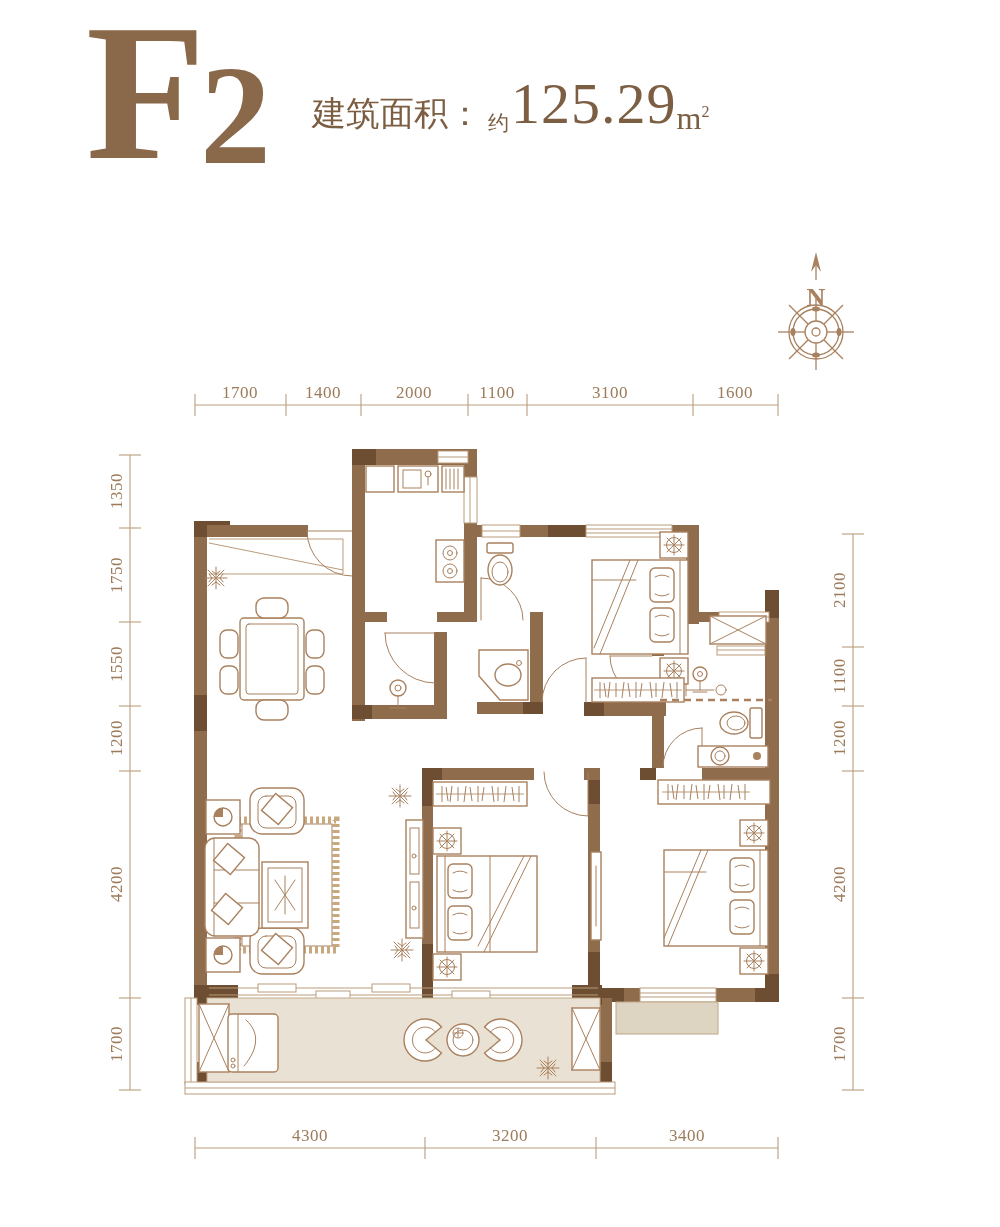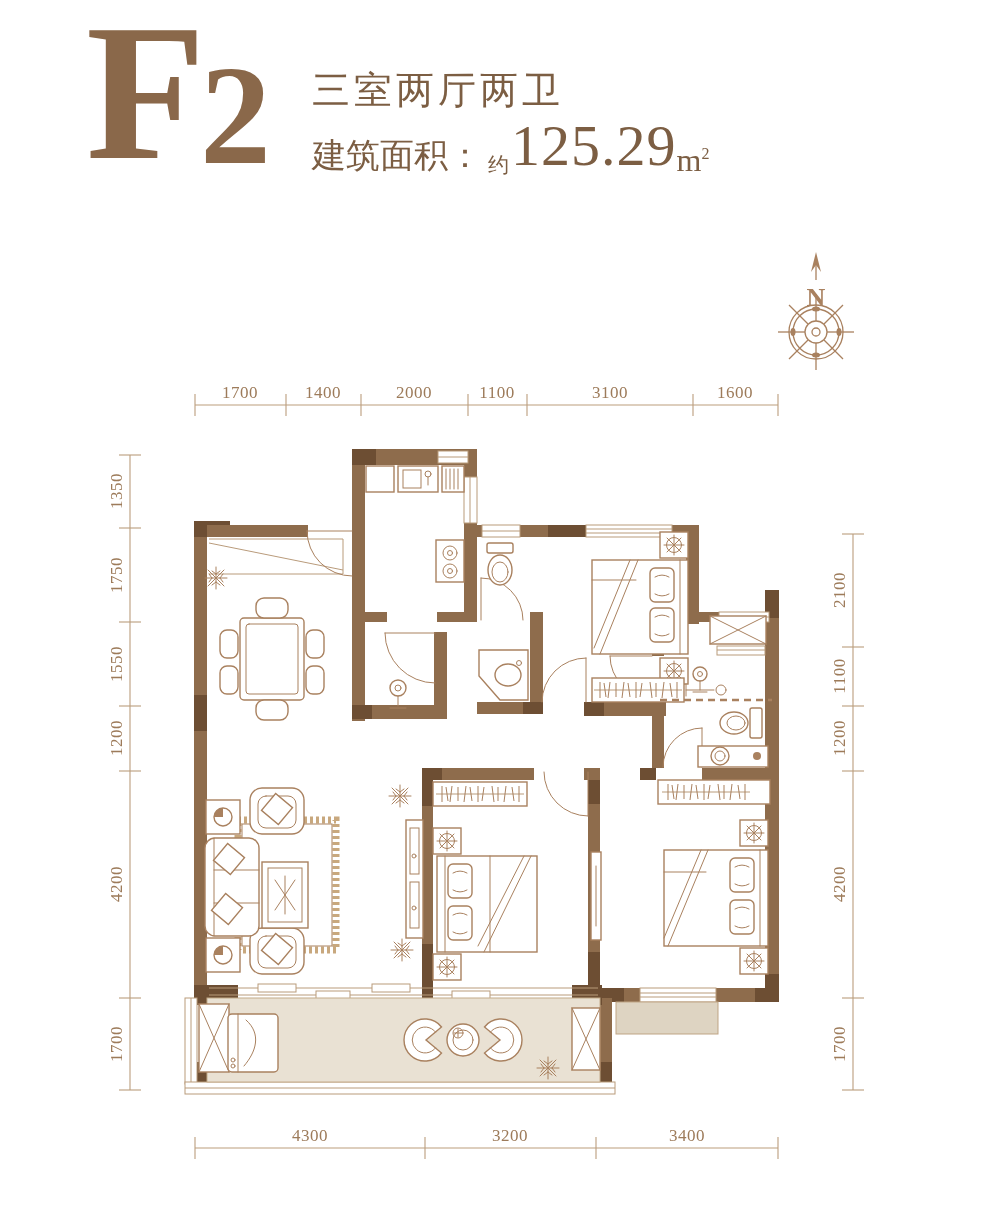--- a/index.html
+++ b/index.html
@@ -35,21 +35,20 @@
   .cpt{font:bold 26px "Liberation Serif",serif;fill:#a9815f}
 </style>
 </head>
 <body>
 
 <div id="page">
 
   <div id="title-letter">F</div>
   <div id="title-digit">2</div>
   <div id="subtitle">
-    <div id="layout-line">三室两厅两卫</div>
     <div id="area-line">
       <span>建筑面积：</span>
       <span id="area-approx">约</span>
       <span id="area-value">125.29</span>
       <span id="area-unit"><span>m</span><sup id="area-exp">2</sup></span>
     </div>
   </div>
 
   <svg id="plan-svg" width="1000" height="1227" viewBox="0 0 1000 1227">
     <defs>

